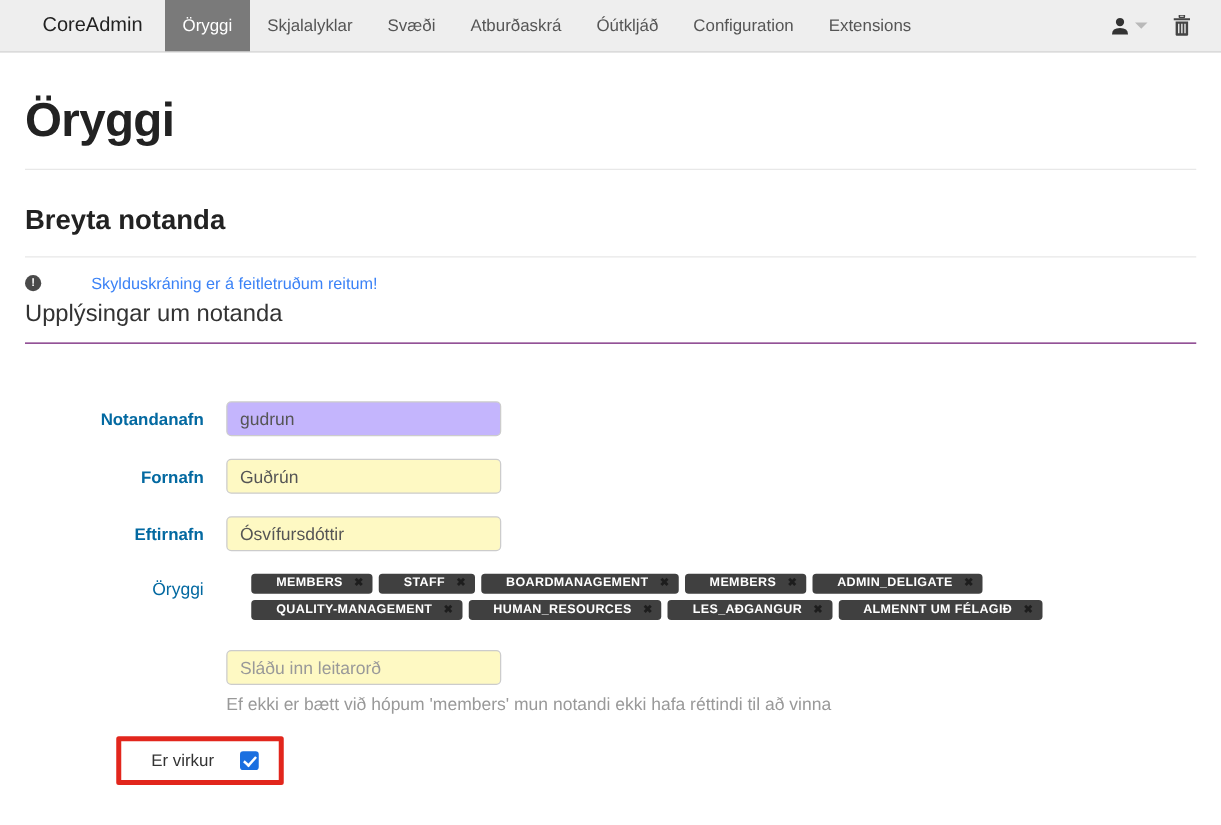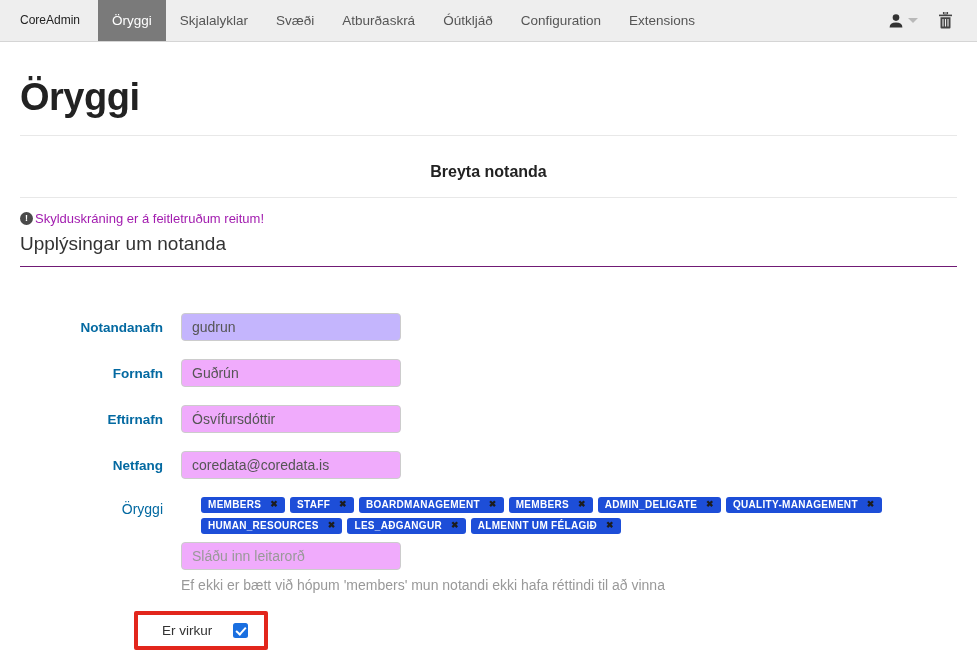--- a/index.html
+++ b/index.html
@@ -12,24 +12,24 @@
 
   
   .navbar {
     height: 42px;
     background: #eeeeee;
     border-bottom: 1px solid #d5d5d5;
     display: flex;
     align-items: stretch;
   }
   .brand {
-    font-size: 12px;
+    font-size: 16px;
     color: #222;
     line-height: 41px;
-    padding: 0 0 0 20px;
+    padding: 0 0 0 34px;
     white-space: nowrap;
   }
   .nav-tabs { display: flex; margin-left: 18px; }
   .nav-tab {
     font-size: 13.5px;
     color: #555;
     line-height: 41px;
     padding: 0 14px;
     cursor: pointer;
     white-space: nowrap;
@@ -59,34 +59,34 @@
     color: #222;
     margin-top: 34px;
     letter-spacing: -0.5px;
   }
   hr.rule {
     border: none;
     border-top: 1px solid #e8e8e8;
     margin-top: 16px;
   }
   h2.section-title {
-    font-size: 16px;
+    font-size: 22px;
     font-weight: bold;
     color: #222;
     margin-top: 27px;
-    text-align: center;
   }
   .rule-2 { margin-top: 26px; }
 
   .required-note {
     margin-top: 13px;
     font-size: 13px;
-    color: #a21caf;
+    color: #3b82f6;
     display: flex;
     align-items: center;
+    gap: 38px;
   }
   .info-icon {
     width: 13px; height: 13px;
     border-radius: 50%;
     background: #4a4a4a;
     display: inline-flex;
     align-items: center;
     justify-content: center;
     margin-right: 2px;
     flex: 0 0 auto;
@@ -127,59 +127,59 @@
   .label-col.normal { font-weight: normal; font-size: 14px; }
   .text-input {
     width: 220px;
     height: 28px;
     border: 1px solid #ccc;
     border-radius: 4px;
     padding: 4px 10px;
     font-size: 14px;
     color: #555;
     font-family: "Liberation Sans", sans-serif;
-    background: #f0abfc;
+    background: #fef9c3;
     outline: none;
   }
   .text-input:disabled { background: #c4b5fd; color: #555; }
   .text-input::placeholder { color: #999; opacity: 1; }
 
   
   .groups-col { width: 756px; }
   .tag-list { display: flex; flex-wrap: wrap; }
   .tag {
-    background: #1d4ed8;
+    background: #404040;
     color: #fff;
     font-size: 10px;
     font-weight: bold;
     letter-spacing: 0.3px;
-    padding: 2px 7px 3px 7px;
+    padding: 2px 7px 3px 20px;
     border-radius: 3px;
     margin: 0 5px 5px 0;
     display: inline-flex;
     align-items: center;
     white-space: nowrap;
   }
   .tag-remove-icon {
     margin-left: 9px;
     cursor: pointer;
     color: #1d1d1d;
     font-size: 9px;
     line-height: 1;
   }
   .tag-remove-icon::before { content: "✖"; }
-  .group-search { margin-top: 3px; }
+  .group-search { margin-top: 19px; }
   .help-text {
     margin-top: 7px;
     font-size: 14px;
     color: #999;
   }
 
   
-  .active-row { margin-top: 14px; margin-left: 114px; }
+  .active-row { margin-top: 14px; margin-left: 73px; }
   .highlight-box {
     display: inline-flex;
     align-items: center;
     border: 4px solid #e2261c;
     border-radius: 2px;
     padding: 8px 16px 8px 24px;
     gap: 21px;
   }
   .checkbox-label { font-size: 13.5px; color: #333; }
   .checkbox {
@@ -263,24 +263,20 @@
     <div class="form-row">
       <label class="label-col">Fornafn</label>
       <input class="text-input" value="Guðrún" style="">
     </div>
 
     <div class="form-row">
       <label class="label-col">Eftirnafn</label>
       <input class="text-input" value="Ósvífursdóttir" style="">
     </div>
 
-    <div class="form-row">
-      <label class="label-col">Netfang</label>
-      <input class="text-input" value="coredata@coredata.is" style="">
-    </div>
 
     <div class="form-row align-top">
       <label class="label-col normal label-pad" style="padding-top:4px;">Öryggi</label>
       <div class="groups-col">
         <div class="tag-list" style="padding-left:20px;">
           <span class="tag">
               <span>MEMBERS</span>
               <span class="tag-remove-icon"></span>
             </span>
           <span class="tag">

